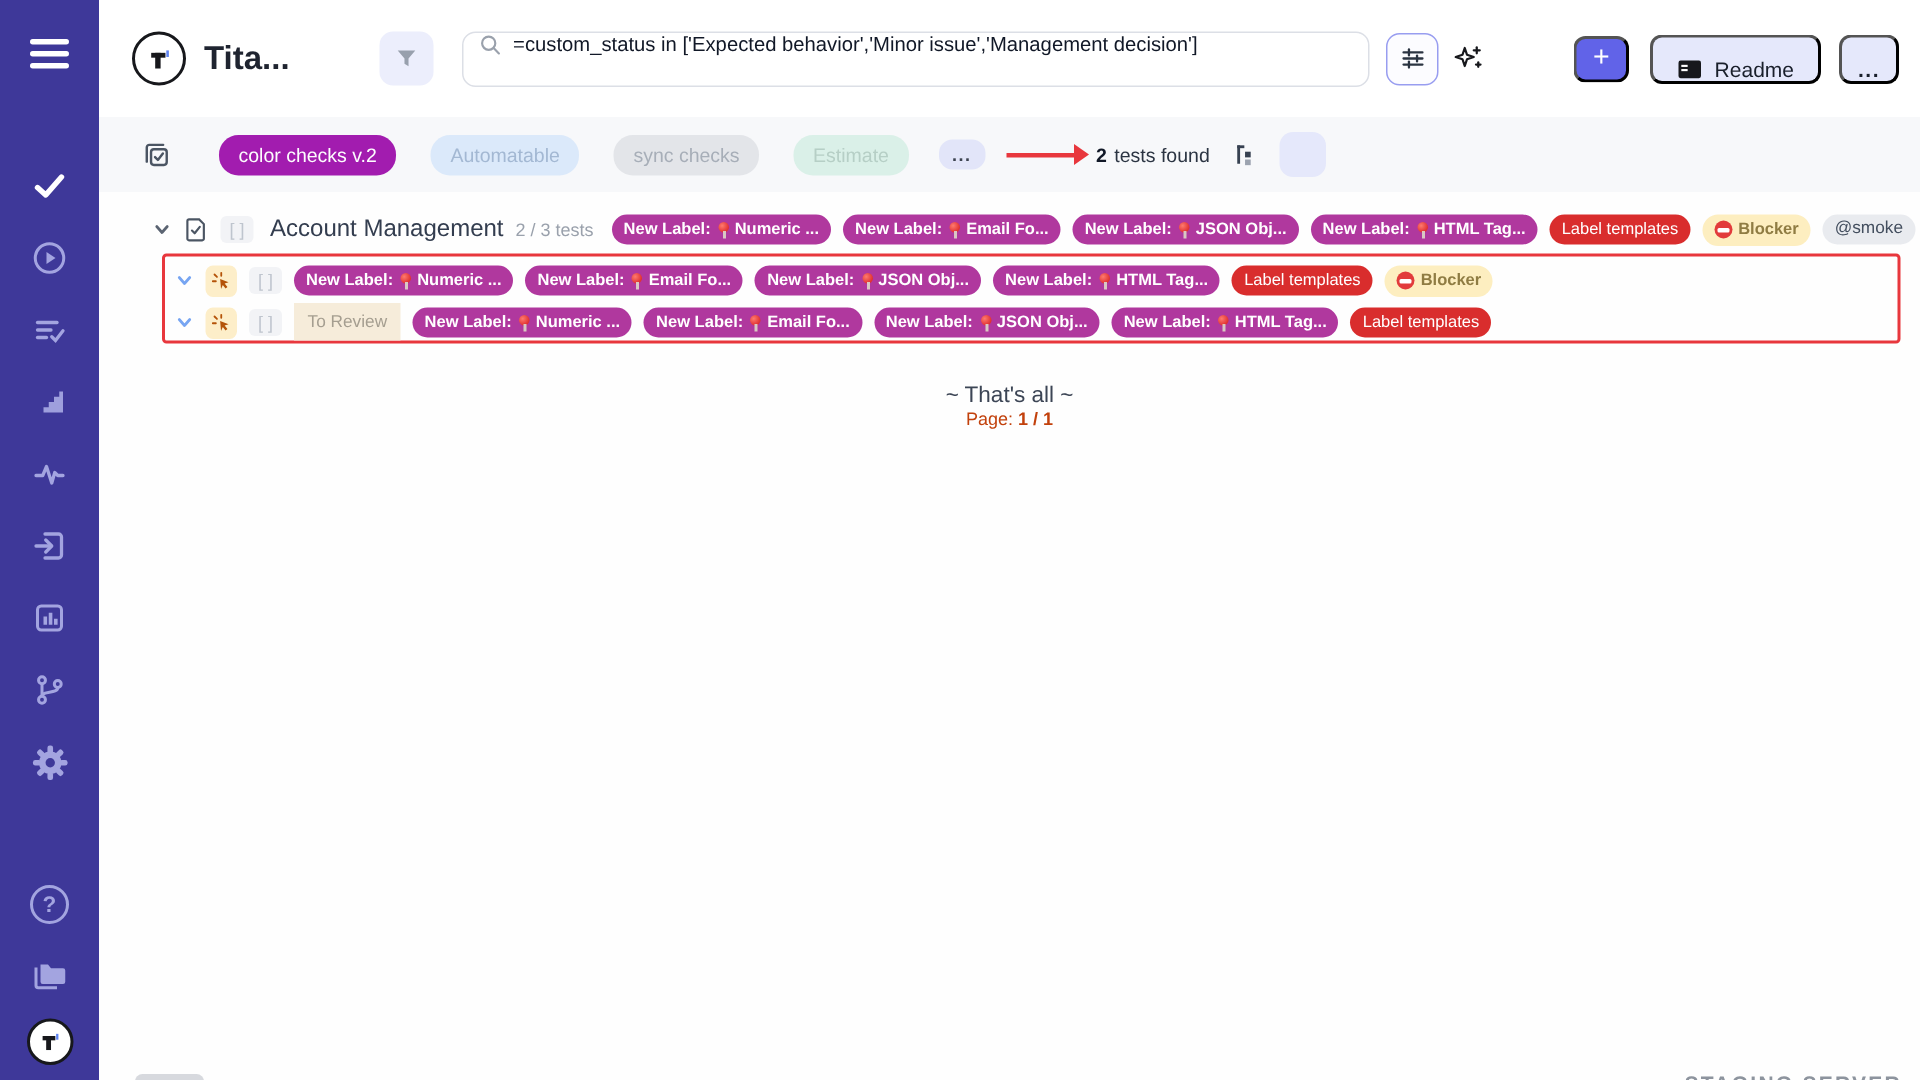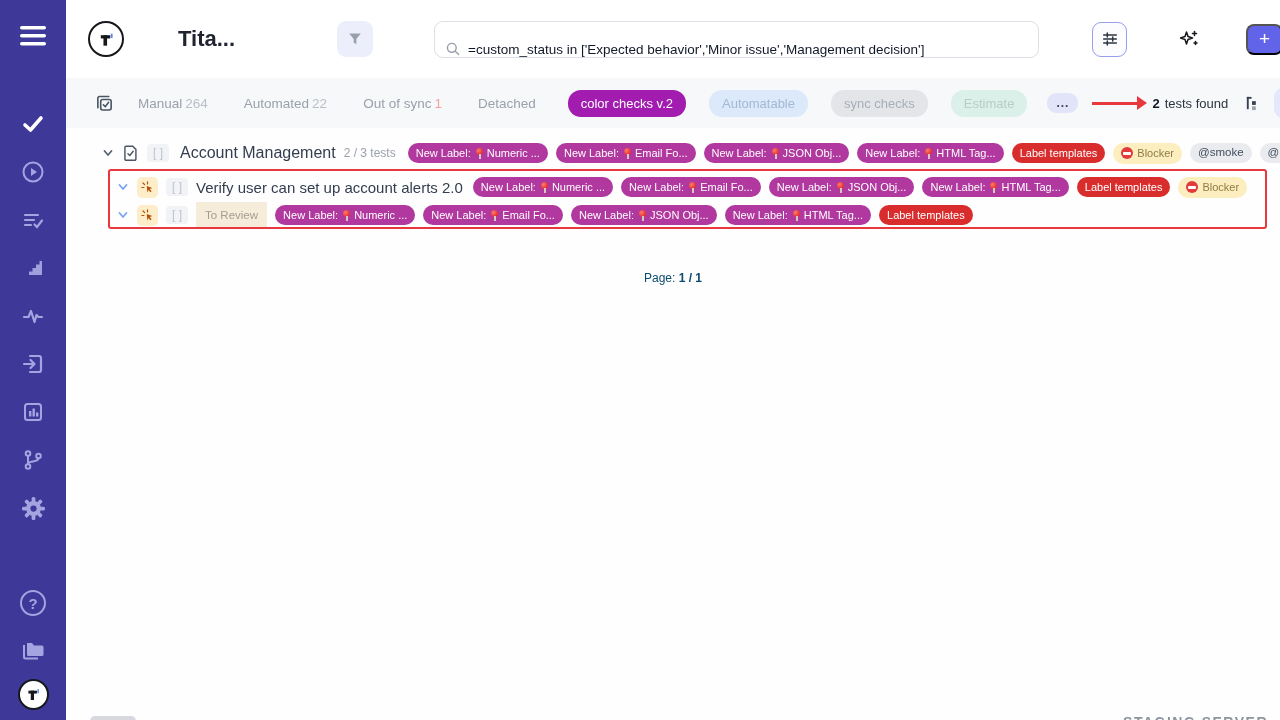--- a/index.html
+++ b/index.html
@@ -18,26 +18,26 @@
   .sb-spacer { flex:1; }
   .sb-bottom { display:flex; flex-direction:column; gap:8px; align-items:center; margin-bottom:10px; }
   .sb-help { width:26px; height:26px; border:2px solid #a3a4e0; border-radius:50%;
              color:#a3a4e0; font-size:15px; font-weight:700; display:flex; align-items:center; justify-content:center; }
   .logo-circle { width:36px; height:36px; background:#fff; border:2.5px solid #17181c; border-radius:50%;
                  display:flex; align-items:center; justify-content:center; flex:none; }
   .logo-circle.small { width:31px; height:31px; }
 
   
   .topbar { position:absolute; left:66px; top:0; right:0; height:78px; background:#fff;
-            display:flex; align-items:center; padding:0 14px 0 22px;gap:42px; }
+            display:flex; align-items:center; padding:0 14px 0 22px; }
   .page-title { font-size:22px; font-weight:700; color:#1f2430; margin-left:12px; margin-right:60px; white-space:nowrap; }
   .icon-btn { display:flex; align-items:center; justify-content:center; cursor:pointer; flex:none; }
   .filter-btn { width:36px; height:36px; border-radius:9px; background:#eceefc; }
   .searchbox { margin-left:19px; width:605px; height:37px; border:1px solid #dcdfe6; border-radius:9px;
-               background:#fff; display:flex; align-items:flex-end; padding:0 10px; gap:7px; flex:none; }
+               background:#fff; display:flex; align-items:flex-start; padding:0 10px; gap:7px; flex:none; }
   .searchbox input { border:none; outline:none; flex:1; font-family:"Liberation Sans",sans-serif;
                      font-size:13.5px; color:#111827; background:transparent; }
   .sliders-btn { width:35px; height:35px; margin-left:11px; border:1.5px solid #989df0; border-radius:9px; background:#fcfcff; }
   .sparkles-btn { width:30px; height:35px; margin-left:5px; }
   .add-btn { margin-left:auto; width:37px; height:31px; border-radius:8px; background:#6163e8; color:#fff;
              font-size:19px; font-weight:400; display:flex; align-items:center; justify-content:center; cursor:pointer; flex:none; }
   .soft-btn { height:33px; border-radius:8px; background:#e5e8fb; color:#191f2b; font-size:14px; font-weight:500;
               display:flex; align-items:flex-end; justify-content:center; gap:8px; cursor:pointer; flex:none; }
   .readme-btn { margin-left:14px; padding:0 16px; }
   .more-btn { margin-left:12px; width:40px; font-weight:700; letter-spacing:1px; }
@@ -75,37 +75,37 @@
   .chev { flex:none; display:flex; }
   .highlight-box { position:absolute; left:42px; right:13px; top:41px; height:60px;
                    border:2.5px solid #e8373d; border-radius:3px; overflow:hidden; }
   .test-row { position:absolute; left:7px; right:2px; height:26px; }
   .test-row.r1 { top:3px; } .test-row.r2 { top:31px; }
   .test-title { font-size:15px; color:#333d4f; margin-right:2px; }
   .click-ic { width:21px; height:21px; border-radius:5px; background:#fdeec9; display:flex;
               align-items:center; justify-content:center; flex:none; }
 
   .bdg { display:inline-flex; align-items:center; gap:4px; font-size:11px; line-height:1;
-         padding:4.5px 8px; border-radius:11px; white-space:nowrap; flex:none; }
+         padding:4.5px 8px; border-radius:11px; white-space:nowrap; flex:none;font-weight:bold; }
   .bdg.m { background:#b0389e; color:#fff; }
   .bdg.r { background:#d92d2d; color:#fff; font-weight:500; }
   .bdg.y { background:#fdeec0; color:#8f7c43; }
   .bdg.g { background:#e9ebef; color:#434e5e; font-weight:500; font-size:11.5px; }
   .status-bdg { background:#f6ecda; color:#a59e90; font-size:11.5px; padding:20px 9px; border-radius:5px; flex:none; }
 
   .pin { width:8px; height:11px; position:relative; display:inline-block; flex:none; }
   .pin::before { content:''; position:absolute; top:0; left:1px; width:7px; height:7px; border-radius:50%;
                  background:radial-gradient(circle at 35% 35%, #ff7a6e, #e03131 70%); }
   .pin::after { content:''; position:absolute; top:6px; left:4px; width:2px; height:5px; background:#d9c8c2; }
   .noentry { width:12px; height:12px; border-radius:50%; background:#e23b3b; position:relative; display:inline-block; flex:none; }
   .noentry::after { content:''; position:absolute; left:2px; right:2px; top:4.5px; height:3px; background:#fff; border-radius:1px; }
 
   .endnote { position:absolute; top:127px; left:0; right:0; text-align:center; }
   .endnote .t1 { font-size:15px; color:#3c4555; }
-  .endnote .t2 { font-size:12px; color:#0c4a6e; margin-top:16px; }
+  .endnote .t2 { font-size:12px; color:#c2410c; margin-top:0; }
   .endnote .t2 b { font-weight:700; }
 
   .scroll-thumb { position:absolute; left:24px; top:588px; width:46px; height:10px; border-radius:5px; background:#d7d9de; }
   .watermark { position:absolute; top:586px; right:12px; font-size:14px; font-weight:700; color:#8d949e;
                letter-spacing:1.5px; white-space:nowrap; }
 
   svg { display:block; }
 </style>
 </head>
 <body>
@@ -295,26 +295,20 @@
 
   <div class="filterbar">
     <div class="icon-btn">
       <svg width="19" height="19" viewBox="0 0 20 20">
           <path d="M3 14.5 V4.5 A1.8 1.8 0 0 1 4.8 2.7 H14.5" fill="none" stroke="#4b5563" stroke-width="1.7" stroke-linecap="round"></path>
           <rect x="6" y="5.8" width="11" height="11" rx="2" fill="none" stroke="#4b5563" stroke-width="1.7"></rect>
           <polyline points="8.8,11.3 10.8,13.3 14.3,8.8" fill="none" stroke="#4b5563" stroke-width="1.7" stroke-linecap="round" stroke-linejoin="round"></polyline>
         </svg>
     </div>
 
-    <div class="tabs">
-      <div class="tab"><span>Manual</span><span class="cnt">264</span></div>
-      <div class="tab"><span>Automated</span><span class="cnt">22</span></div>
-      <div class="tab"><span>Out of sync</span><span class="cnt alert">1</span></div>
-      <div class="tab"><span>Detached</span></div>
-    </div>
 
     <div class="chips">
       <span class="chip dark">color checks v.2</span>
       <span class="chip blue">Automatable</span>
       <span class="chip gray">sync checks</span>
       <span class="chip teal">Estimate</span>
     </div>
 
     <span class="mini-more">...</span>
 
@@ -397,21 +391,20 @@
           <svg width="15" height="15" viewBox="0 0 20 20">
               <g stroke="#b45309" stroke-width="1.6" stroke-linecap="round">
                 <line x1="4" y1="4" x2="6.2" y2="6.2"></line>
                 <line x1="10" y1="2.5" x2="10" y2="5.2"></line>
                 <line x1="2.5" y1="10" x2="5.2" y2="10"></line>
               </g>
               <path d="M9 8 L16.5 10.8 L13 12 L15.5 15 L13.8 16.4 L11.4 13.4 L9.8 16.8 Z" fill="#b45309"></path>
             </svg>
         </span>
         <span class="marker">[ ]</span>
-        <span class="test-title">Verify user can set up account alerts 2.0</span>
         <span class="bdg m">
             <span>New Label:</span>
             <i class="pin"></i>
             <span>Numeric ...</span>
           </span>
         <span class="bdg m">
             <span>New Label:</span>
             <i class="pin"></i>
             <span>Email Fo...</span>
           </span>
@@ -469,19 +462,20 @@
             <span>New Label:</span>
             <i class="pin"></i>
             <span>HTML Tag...</span>
           </span>
         <span class="bdg r">Label templates</span>
 
       </div>
     </div>
 
     <div class="endnote">
+      <div class="t1">~ That's all ~</div>
       <div class="t2"><span>Page:</span> <b>1 / 1</b></div>
     </div>
 
     <div class="scroll-thumb"></div>
     <div class="watermark">STAGING SERVER</div>
   </main>
 </div>
 
 </body></html>

